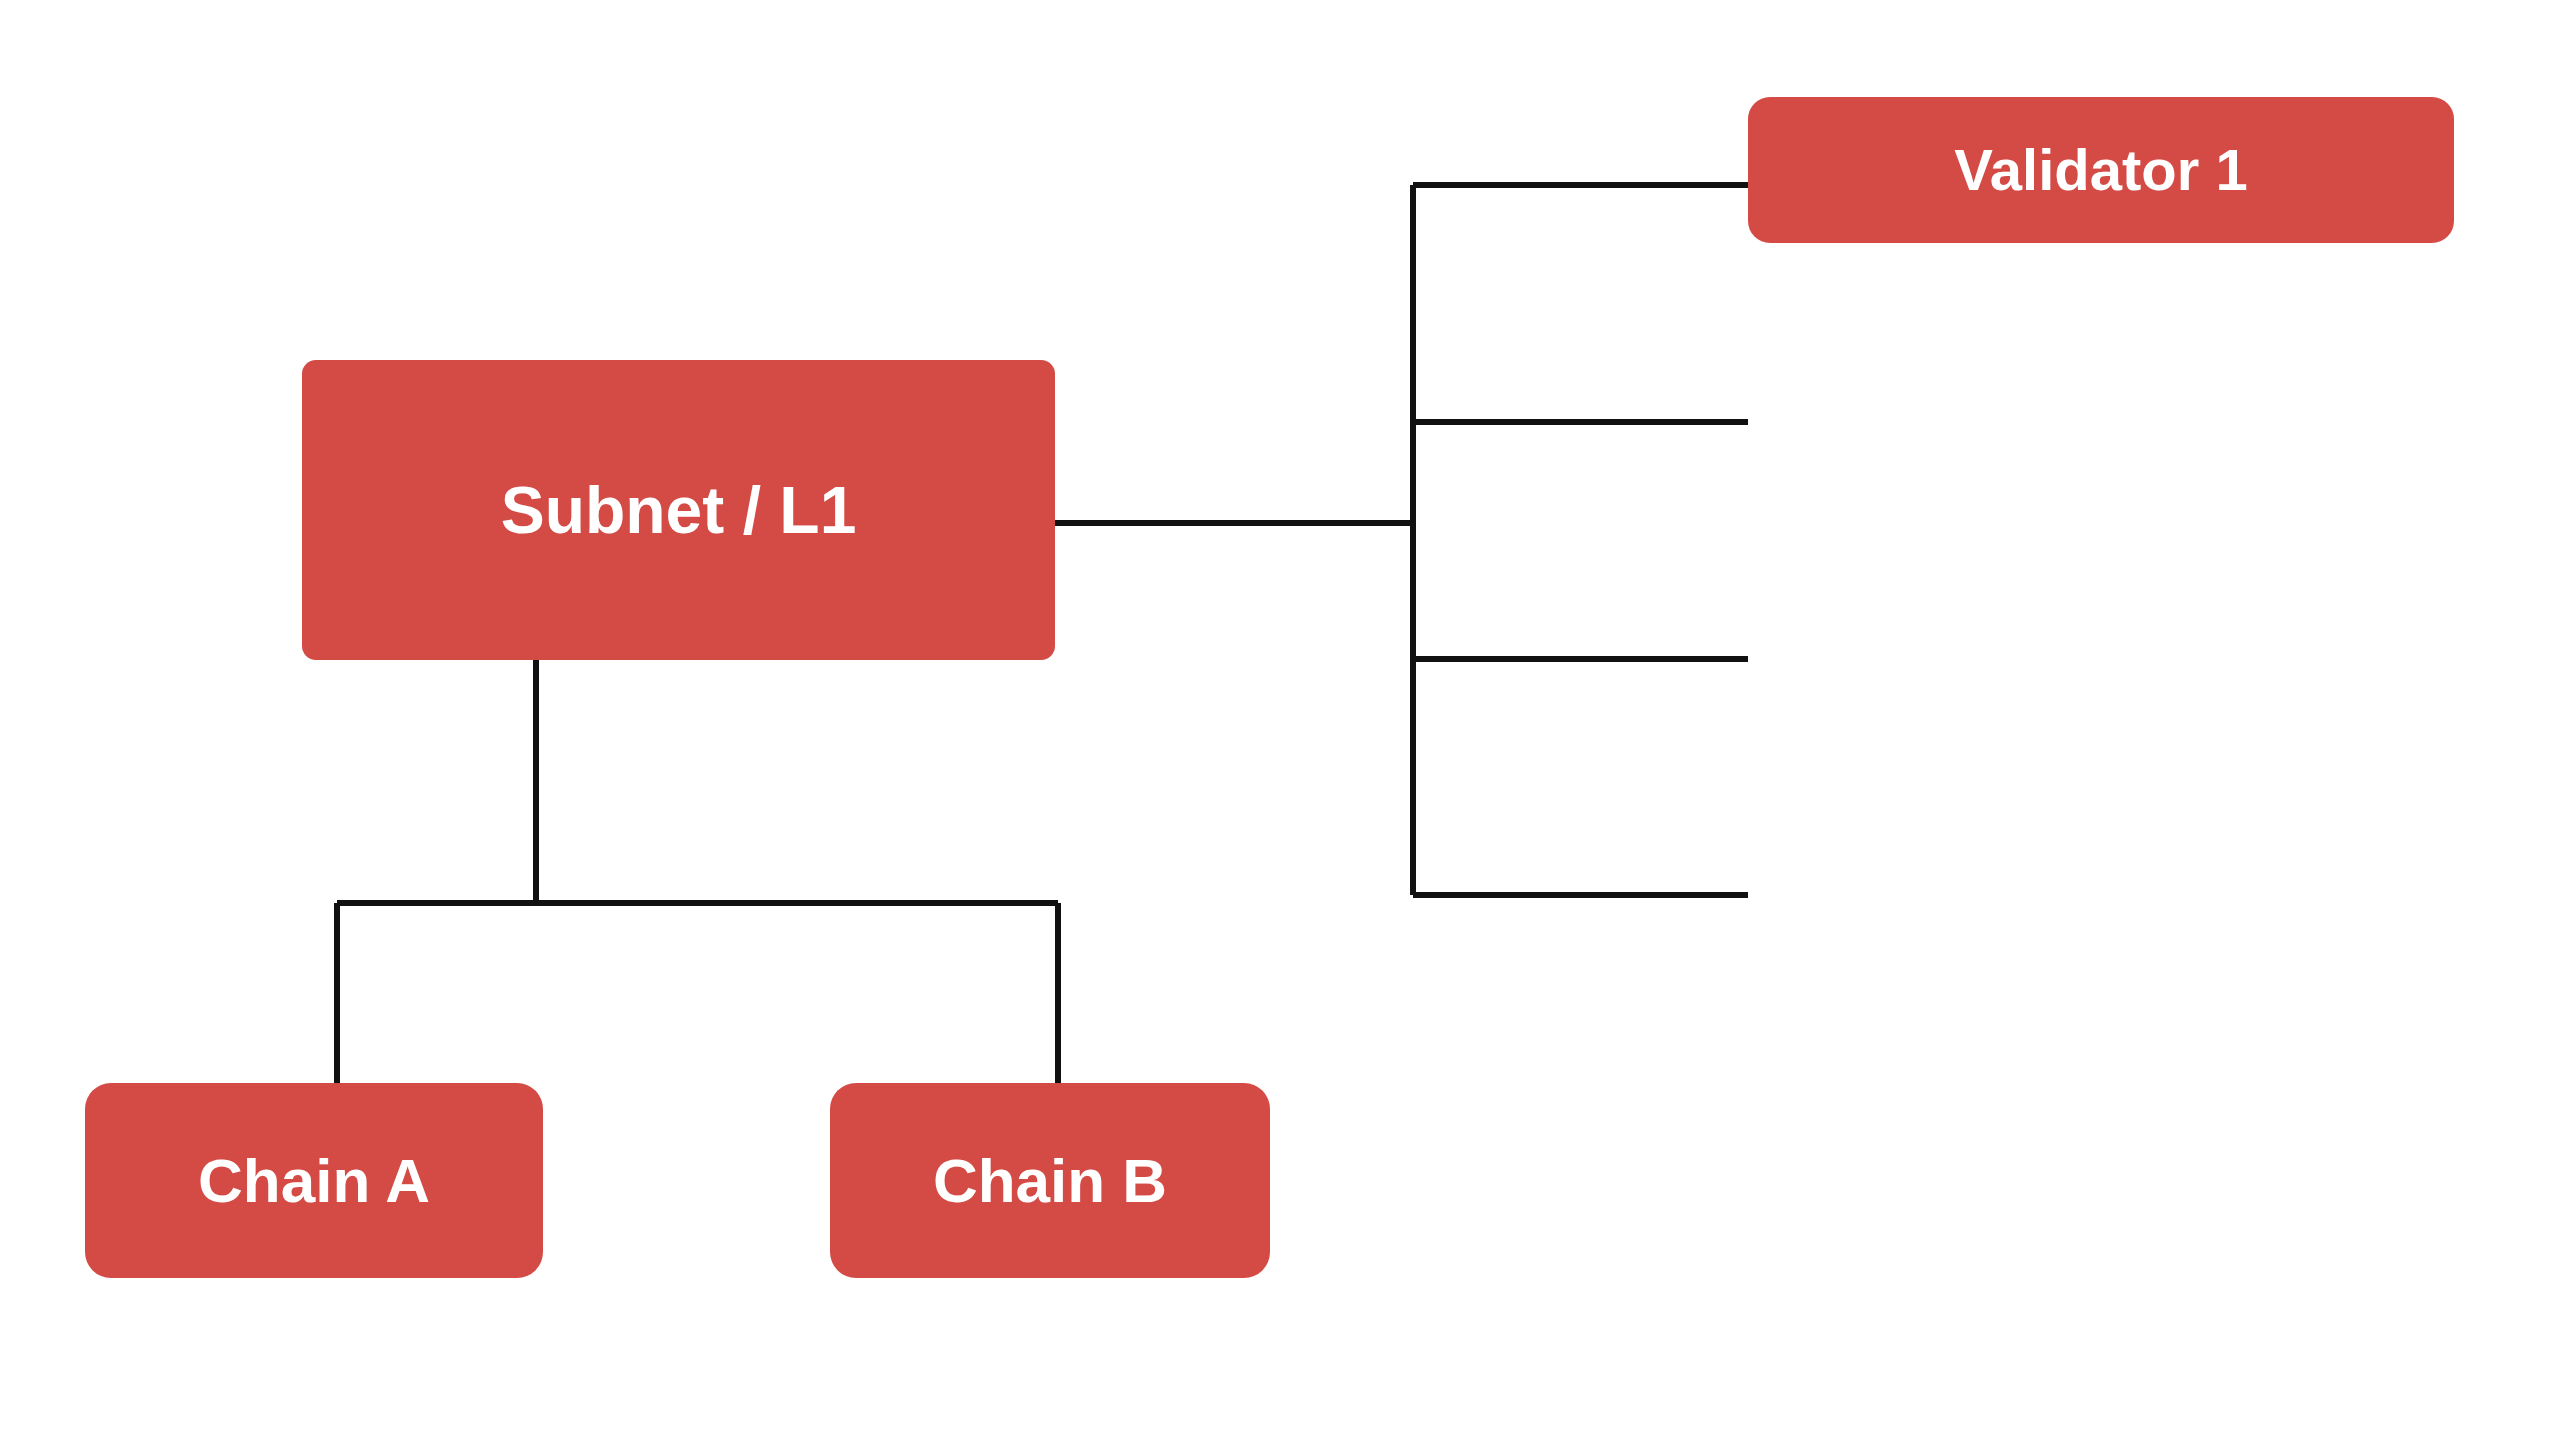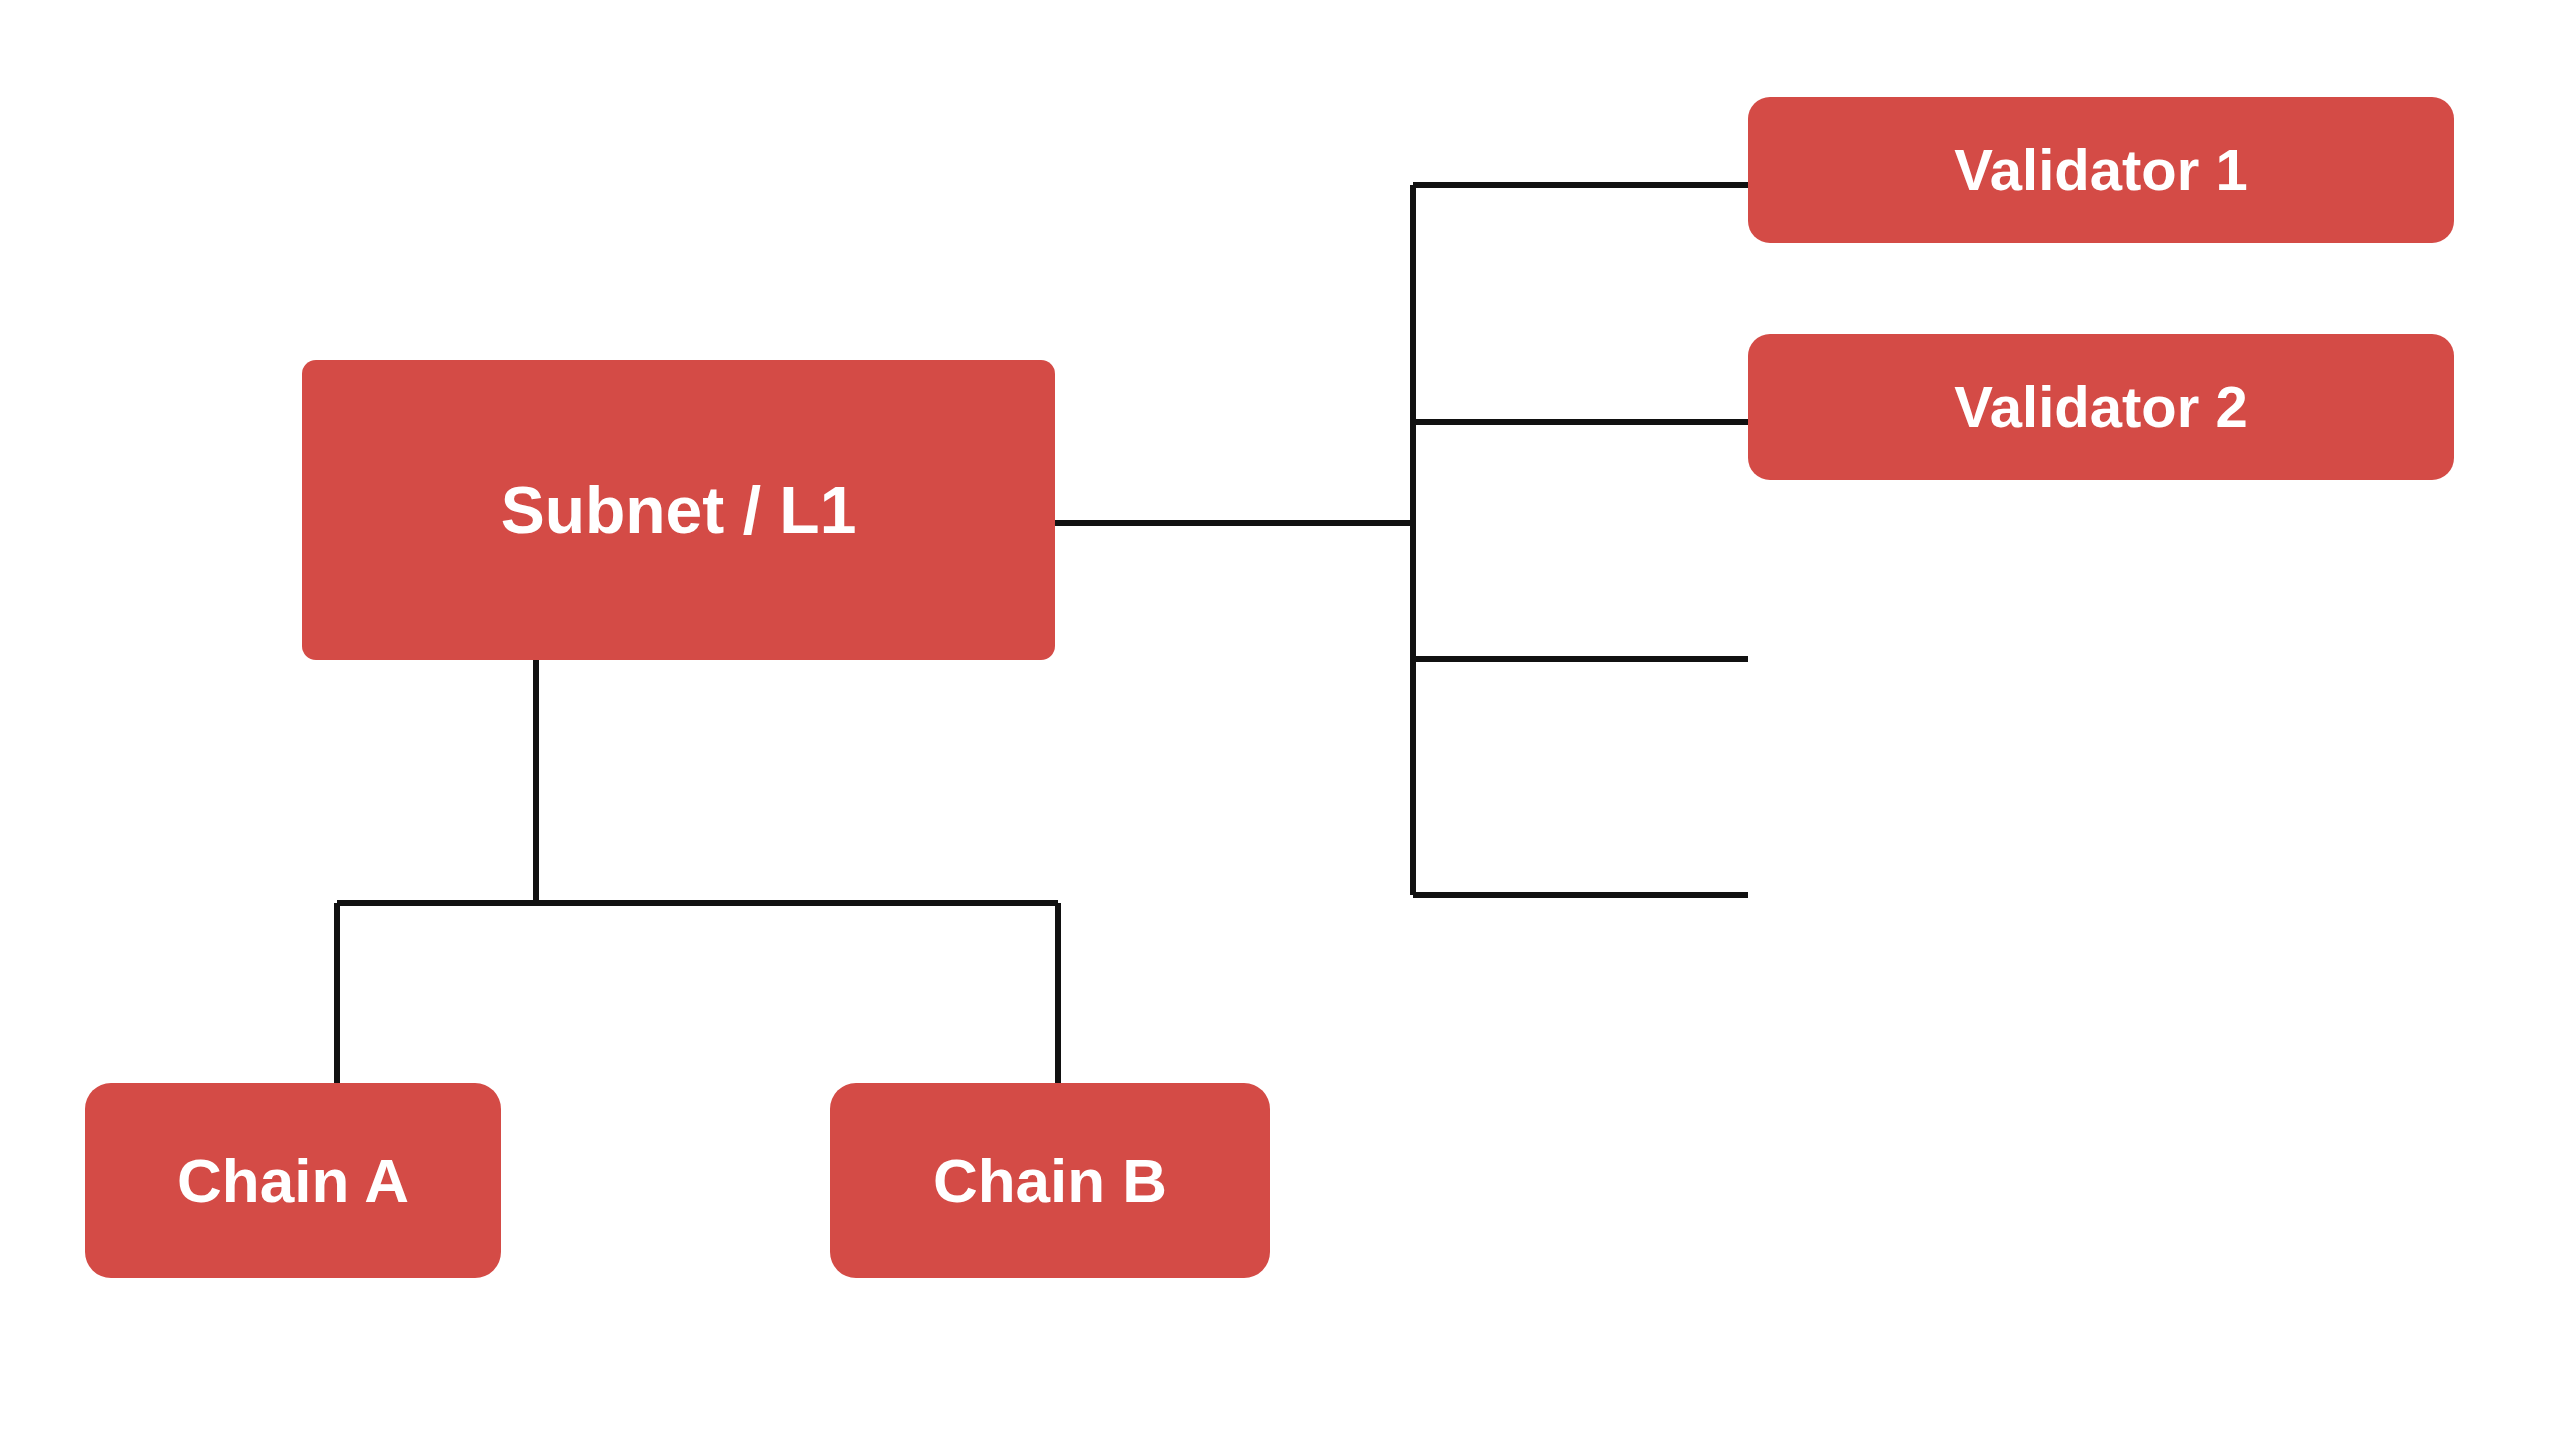--- a/index.html
+++ b/index.html
@@ -69,21 +69,21 @@
   #node-validator-4 { top: 808px; }
 
   
   .node-chain {
     top: 1083px;
     height: 195px;
     background: #d44b46;
     border-radius: 26px;
     font-size: 62px;
   }
-  #node-chain-a { left: 85px;  width: 416px; }
+  #node-chain-a { left: 85px;  width: 458px; }
   #node-chain-b { left: 798px; width: 440px; margin-left: 32px; }
 </style>
 </head>
 <body>
 
 <div id="canvas">
 
   <svg class="edges" viewBox="0 0 2556 1430" width="2556" height="1430" xmlns="http://www.w3.org/2000/svg">
     <g stroke="#111111" stroke-width="6" fill="none" stroke-linecap="butt">
 
@@ -106,23 +106,20 @@
   </svg>
 
   <div class="node" id="node-subnet">
     <span class="node-label">Subnet / L1</span>
   </div>
 
   <div class="node node-validator" id="node-validator-1">
     <span class="node-label">Validator 1</span>
   </div>
 
-  <div class="node node-validator" id="node-validator-2">
-    <span class="node-label">Validator 2</span>
-  </div>
 
 
 
   <div class="node node-chain" id="node-chain-a">
     <span class="node-label">Chain A</span>
   </div>
 
   <div class="node node-chain" id="node-chain-b">
     <span class="node-label">Chain B</span>
   </div>

